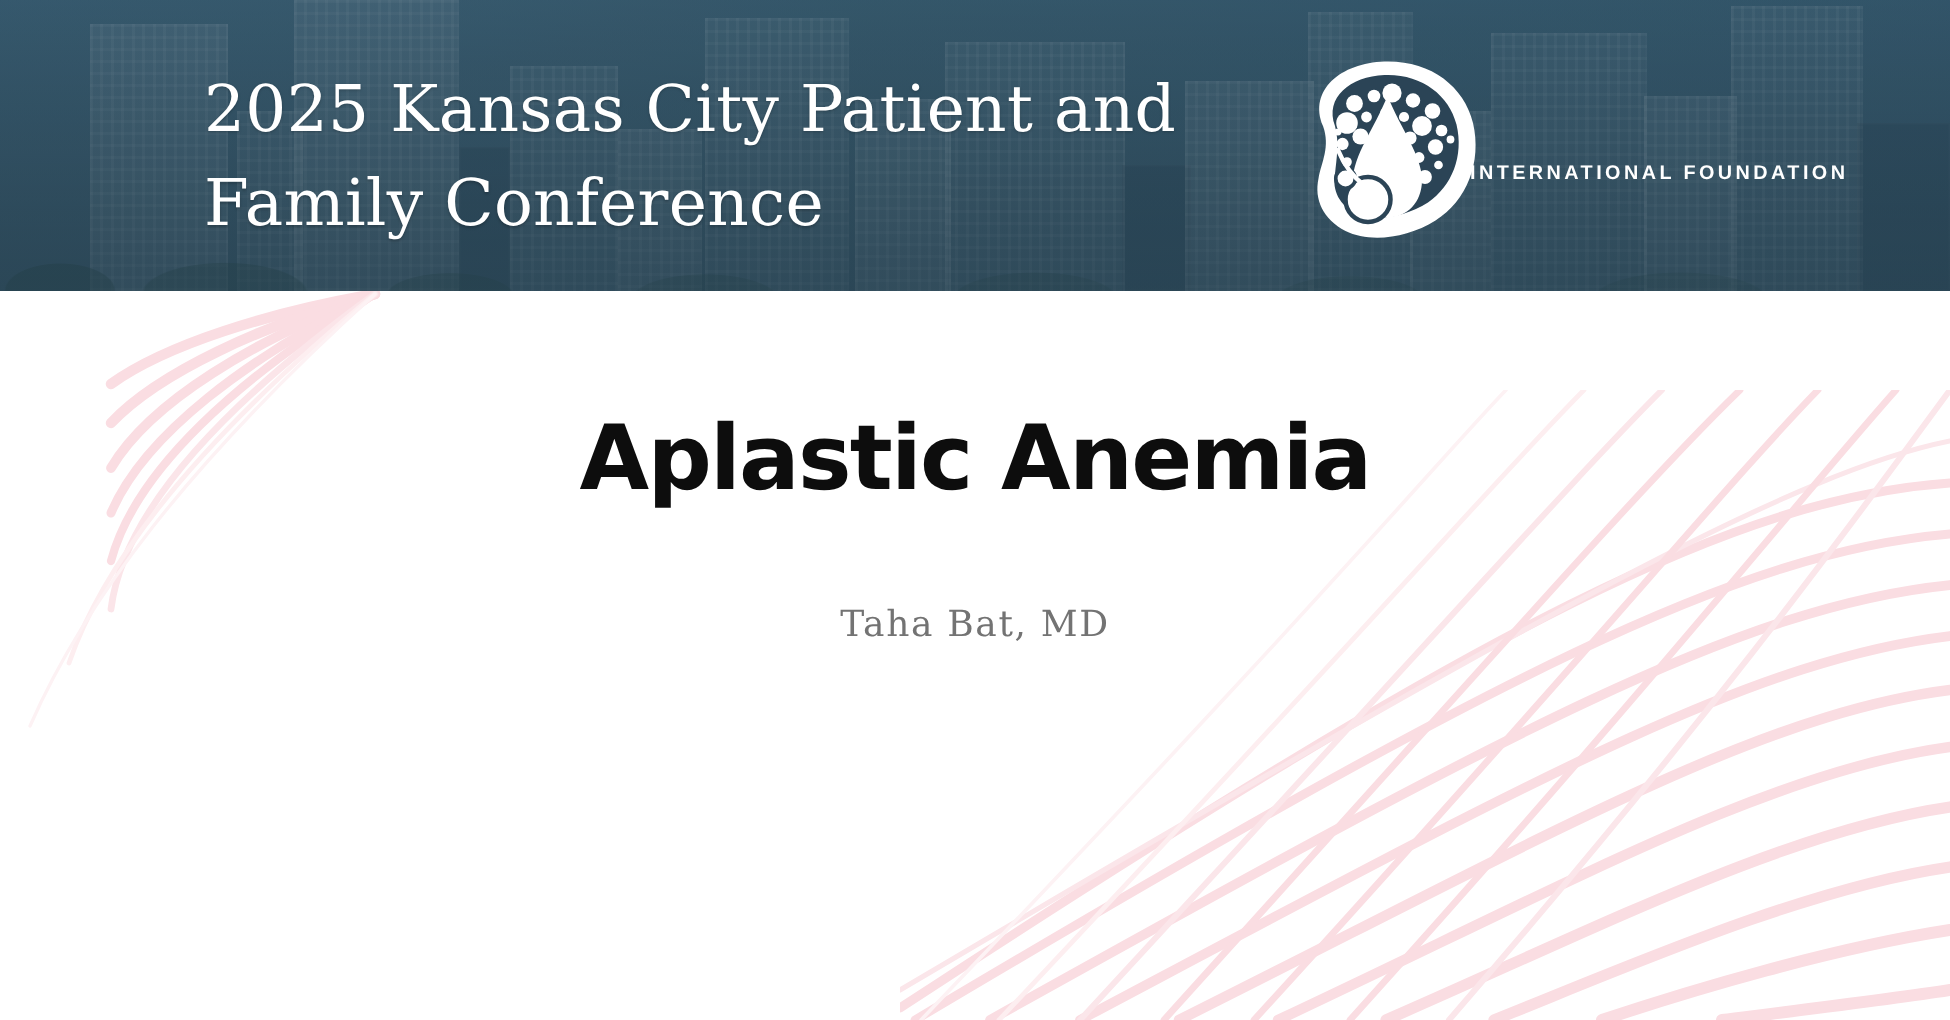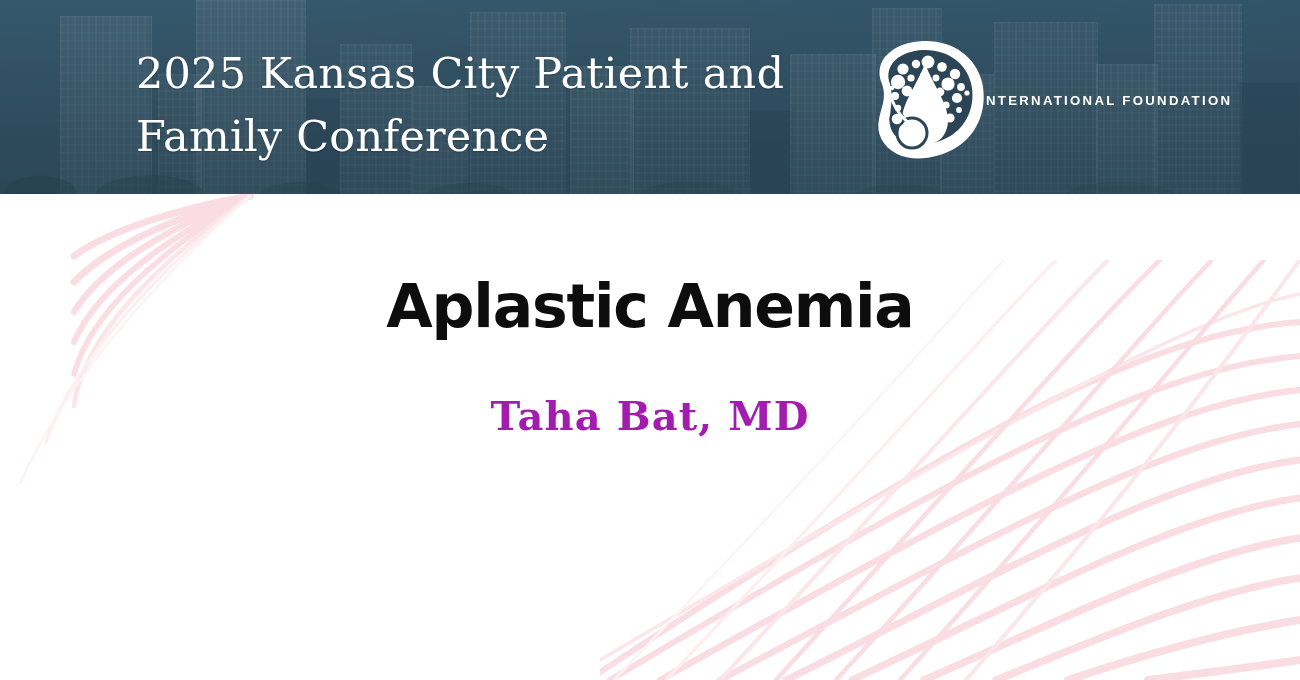--- a/index.html
+++ b/index.html
@@ -97,21 +97,21 @@
     white-space:nowrap;
   }
   .logo-sub {
     color:#ffffff;
     font-family:"Liberation Sans", sans-serif;
     font-size:13.2px;
     font-weight:600;
     letter-spacing:2.3px;
     line-height:18px;
     white-space:nowrap;
-    margin-top:2px;
+    margin-top:16px;
   }
 
   
   .body-area {
     position:absolute;
     left:0; top:194px;
     width:1300px; height:486px;
     background:#ffffff;
     overflow:hidden;
   }
@@ -128,24 +128,24 @@
     font-size:60px;
     font-weight:700;
     letter-spacing:-1.2px;
     line-height:72px;
   }
   .main-subtitle {
     position:absolute;
     left:0; top:198px;
     width:1300px;
     text-align:center;
-    color:#a21caf;
+    color:#737373;
     font-family:"DejaVu Serif", serif;
-    font-size:40px;
-    font-weight:700;
+    font-size:24px;
+    font-weight:400;
     letter-spacing:1.1px;
     line-height:48px;
   }
 </style>
 </head>
 <body>
 
 <div class="slide">
 
   <div class="header">

